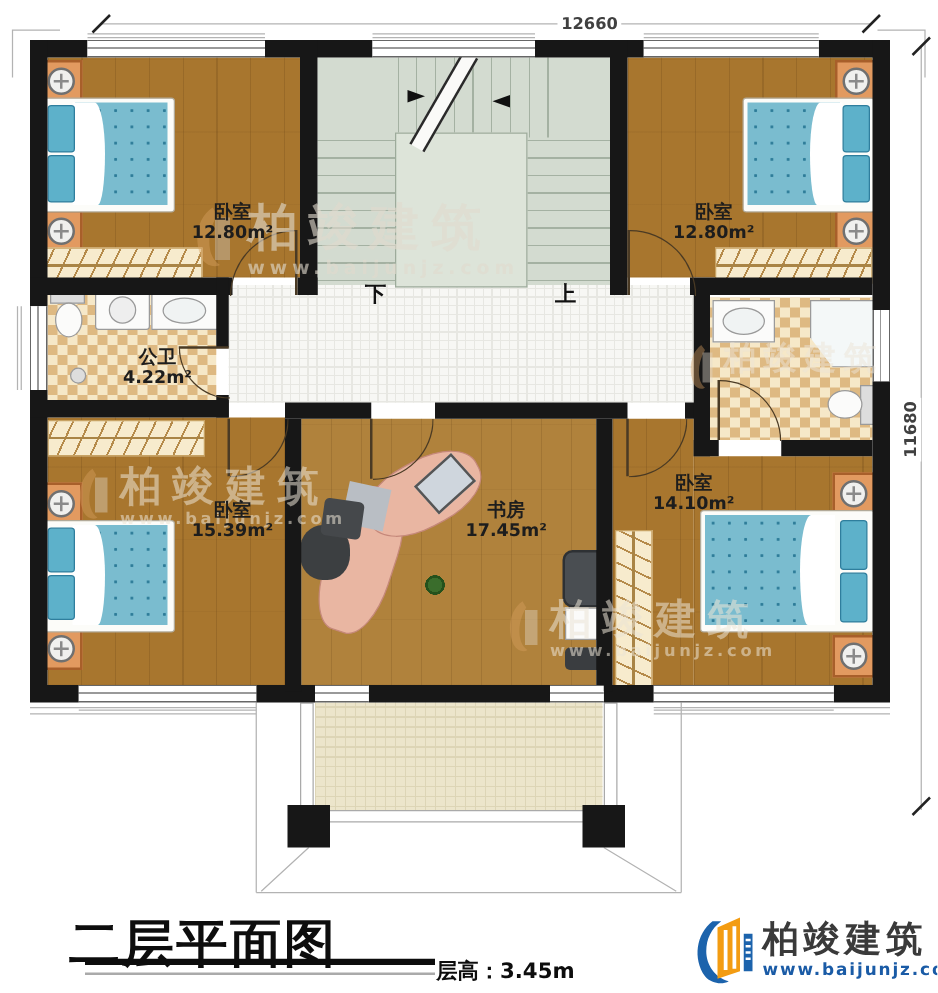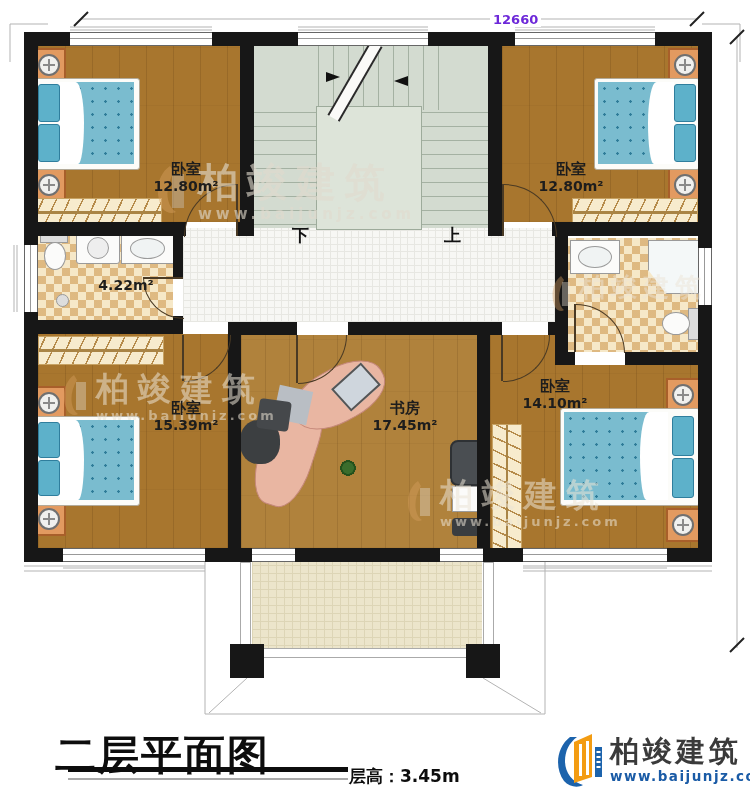--- a/index.html
+++ b/index.html
@@ -43,21 +43,21 @@
   .wrH{position:absolute;z-index:20;background-color:#f7ebcd;border:1px solid #c7a263;
        background-image:linear-gradient(to bottom,rgba(0,0,0,0) 0 46%,#a98445 46% 54%,rgba(0,0,0,0) 54%),repeating-linear-gradient(115deg,rgba(0,0,0,0) 0 5px,rgba(170,122,52,.85) 5px 6.5px,rgba(0,0,0,0) 6.5px 12px);}
   .wrV{position:absolute;z-index:20;background-color:#f7ebcd;border:1px solid #c7a263;
        background-image:linear-gradient(to right,rgba(0,0,0,0) 0 46%,#a98445 46% 54%,rgba(0,0,0,0) 54%),repeating-linear-gradient(25deg,rgba(0,0,0,0) 0 5px,rgba(170,122,52,.85) 5px 6.5px,rgba(0,0,0,0) 6.5px 12px);}
   .fix{position:absolute;z-index:21;background:#fbfbfa;border:1px solid #9a9a9a;}
   .oval{border-radius:50%;}
   .rl{position:absolute;z-index:50;width:140px;text-align:center;color:#1d1d1d;line-height:1.15;}
   .rl-name{font-size:15px;font-weight:bold;display:block;}
   .rl-area{font-size:14px;font-weight:bold;display:block;}
   .udlabel{position:absolute;z-index:50;font-size:17px;font-weight:bold;color:#111;}
-  .dim{position:absolute;z-index:50;font-size:13px;font-weight:bold;color:#6d28d9;background:#fff;padding:0 3px;margin-left:44px;}
+  .dim{position:absolute;z-index:50;font-size:13px;font-weight:bold;color:#404040;background:#fff;padding:0 3px;}
   .wm{position:absolute;z-index:40;display:flex;align-items:flex-start;pointer-events:none;}
   .wm-zh{font-weight:bold;letter-spacing:9px;display:block;line-height:1;}
   .wm-url{font-weight:bold;display:block;text-align:center;margin-top:3px;}
   .footer{position:absolute;left:0;top:722px;width:750px;height:72px;background:#fff;z-index:60;}
   .ft-title{position:absolute;left:55px;top:6px;font-size:41px;font-weight:bold;color:#0d0d0d;letter-spacing:2px;}
   .ft-scale{position:absolute;left:224px;top:14px;font-size:32px;font-weight:bold;color:#0d0d0d;}
   .ft-line1{position:absolute;left:68px;top:45px;width:280px;height:5px;background:#0d0d0d;}
   .ft-line2{position:absolute;left:68px;top:56px;width:280px;height:2px;background:#aaa;}
   .ft-info1{position:absolute;left:349px;top:12px;font-size:17px;font-weight:bold;color:#0d0d0d;}
   .ft-info2{position:absolute;left:349px;top:43px;font-size:17px;font-weight:bold;color:#0d0d0d;}
@@ -250,20 +250,21 @@
 
   <div class="rl" style="left:116px;top:161px;">
     <span class="rl-name">卧室</span>
     <span class="rl-area">12.80m²</span>
   </div>
   <div class="rl" style="left:501px;top:161px;">
     <span class="rl-name">卧室</span>
     <span class="rl-area">12.80m²</span>
   </div>
   <div class="rl" style="left:56px;top:277px;">
+    <span class="rl-name">公卫</span>
     <span class="rl-area">4.22m²</span>
   </div>
   <div class="rl" style="left:116px;top:400px;">
     <span class="rl-name">卧室</span>
     <span class="rl-area">15.39m²</span>
   </div>
   <div class="rl" style="left:335px;top:400px;">
     <span class="rl-name">书房</span>
     <span class="rl-area">17.45m²</span>
   </div>

